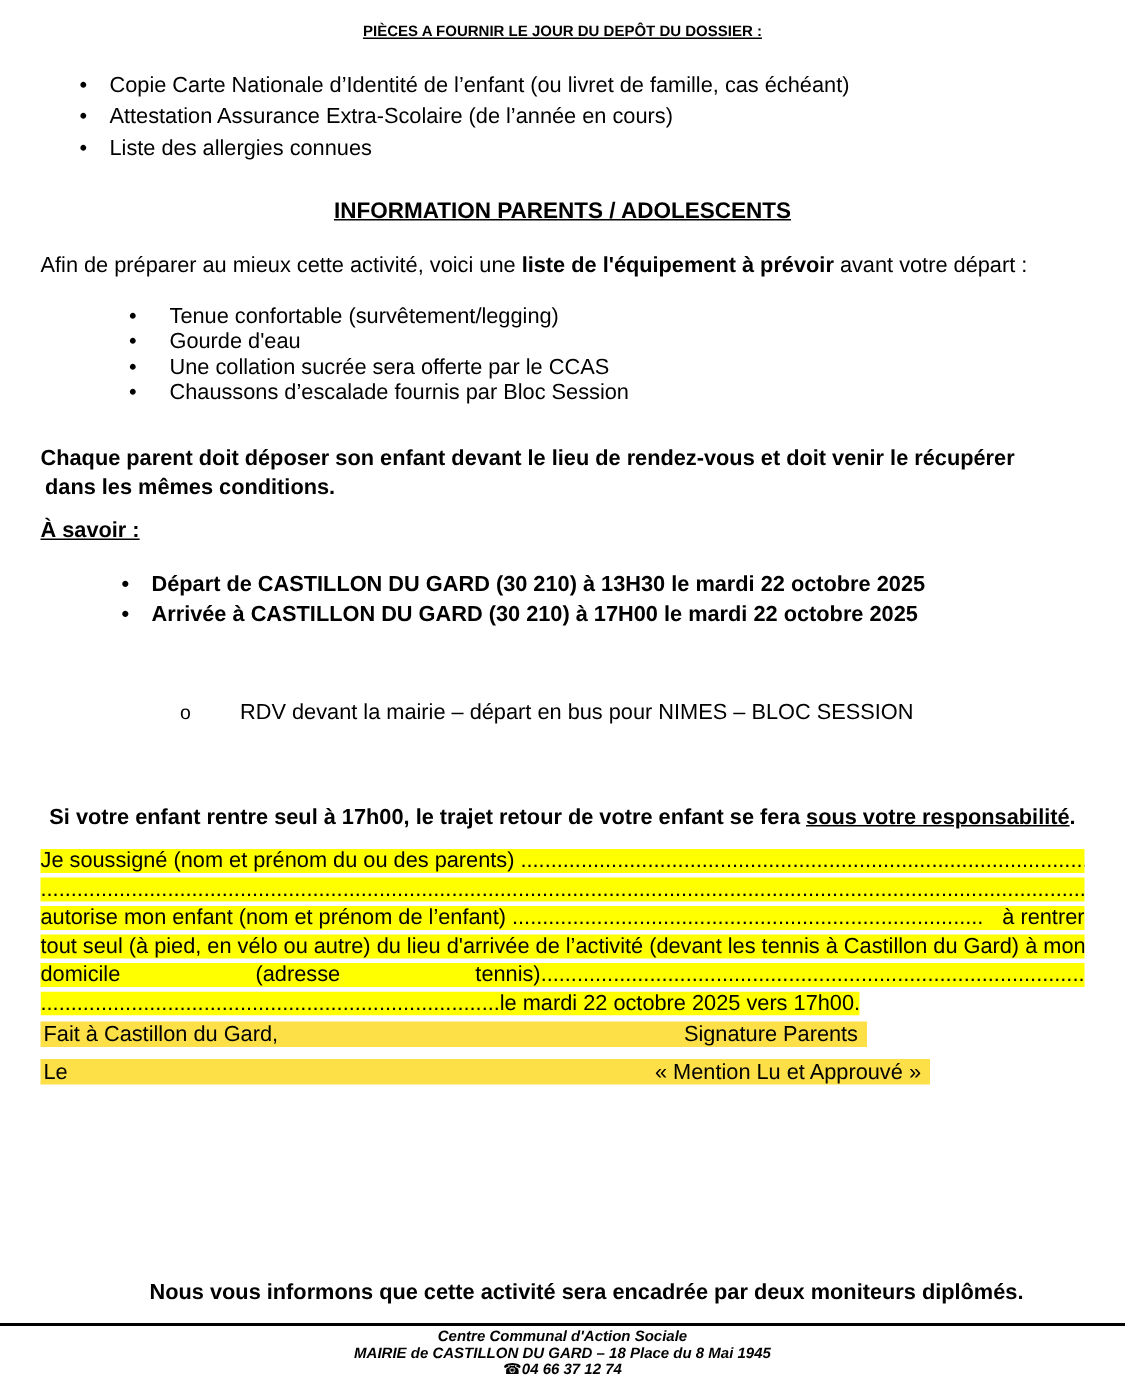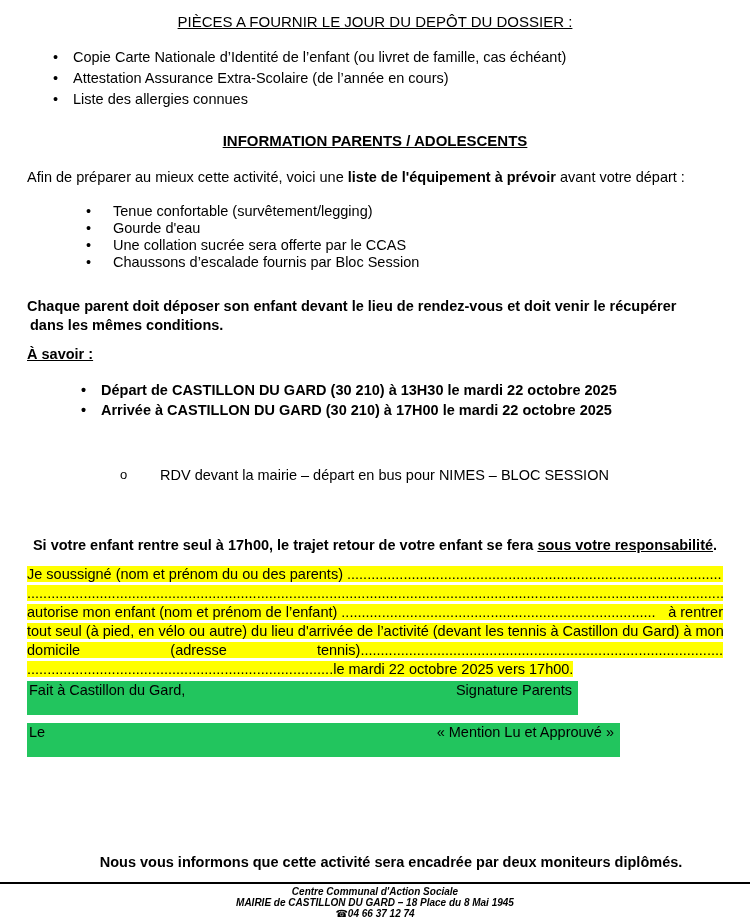--- a/index.html
+++ b/index.html
@@ -5,21 +5,21 @@
   html,body{margin:0;padding:0;}
   body{
     width:750px;height:917px;overflow:hidden;background:#fff;color:#000;
     font-family:"Liberation Sans","DejaVu Sans",sans-serif;
     font-size:14.5px;position:relative;
   }
   .page{position:relative;width:696px;height:917px;margin:0 auto;padding-top:12px;box-sizing:content-box;}
   .center{text-align:center;}
   .b{font-weight:bold;}
   .u{text-decoration:underline;}
-  .title{font-size:15px;font-weight:normal;text-decoration:underline;line-height:19px;}
+  .title{font-size:10px;font-weight:bold;text-decoration:underline;line-height:19px;}
   .info-header{font-size:15px;font-weight:bold;text-decoration:underline;line-height:19px;margin-top:21px;}
 
   
   .ul1{margin-top:16px;}
   .ul1 .li{position:relative;padding-left:46px;line-height:21px;}
   .ul1 .bullet{position:absolute;left:26px;top:0;}
 
   
   .ul2{margin-top:16px;}
   .ul2 .li{position:relative;padding-left:86px;line-height:17px;}
@@ -46,22 +46,22 @@
   .auth .hl-line{
     height:16px;line-height:16px;margin-bottom:3px;background:#ffff00;
     overflow:hidden;white-space:nowrap;
   }
   .auth .hl-flex{display:flex;justify-content:space-between;}
   .auth .hl-flex span{white-space:nowrap;}
   .auth .plain-line{height:16px;line-height:16px;margin-bottom:3px;overflow:hidden;white-space:nowrap;background:transparent;}
   .auth .plain-line .hl{background:#ffff00;}
 
   .sig-row{
-    margin-top:3px;background:#22c55e;display:flex;justify-content:space-between;
-    height:34px;line-height:17px;padding:1px 6px 1px 2px;box-sizing:border-box;
+    margin-top:3px;background:#fde047;display:flex;justify-content:space-between;
+    height:17px;line-height:17px;padding:1px 6px 1px 2px;box-sizing:border-box;
   }
   .sig-row.r1{width:551px;margin-top:4px;}
   .sig-row.r2{width:593px;margin-top:8px;}
 
   .note{position:absolute;top:853px;left:16px;width:696px;text-align:center;font-weight:bold;line-height:19px;}
 
   .footer{
     position:absolute;top:882px;left:-27px;width:750px;
     border-top:2px solid #000;text-align:center;
     font-weight:bold;font-style:italic;font-size:10px;line-height:11px;padding-top:2px;

